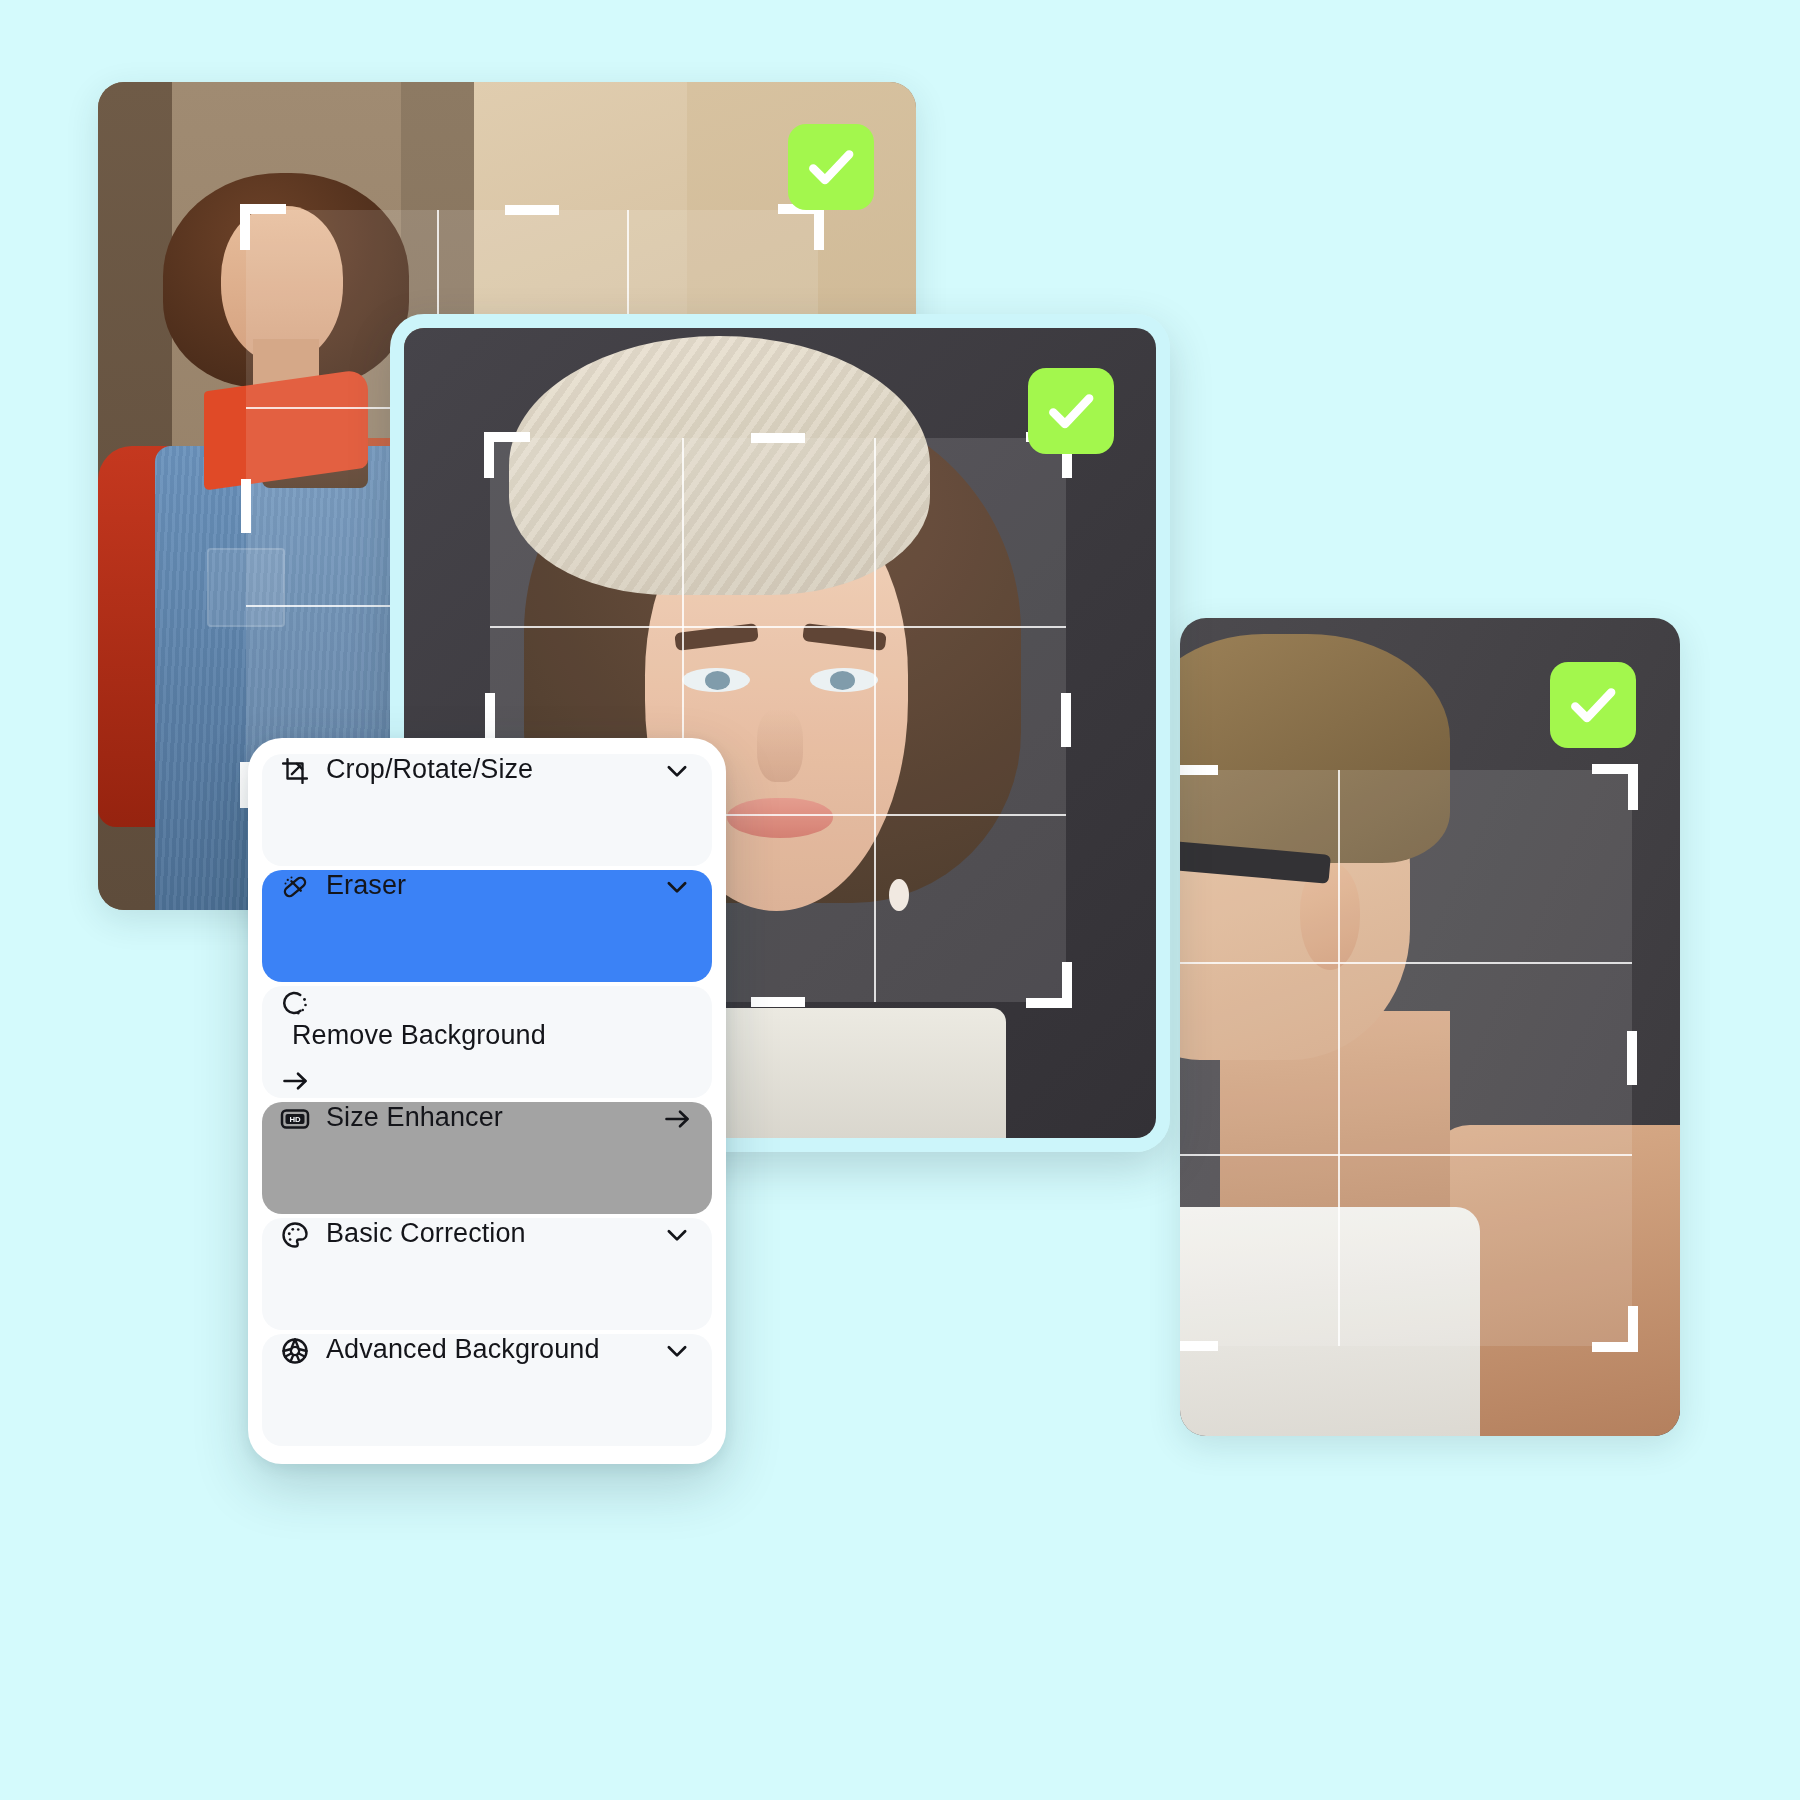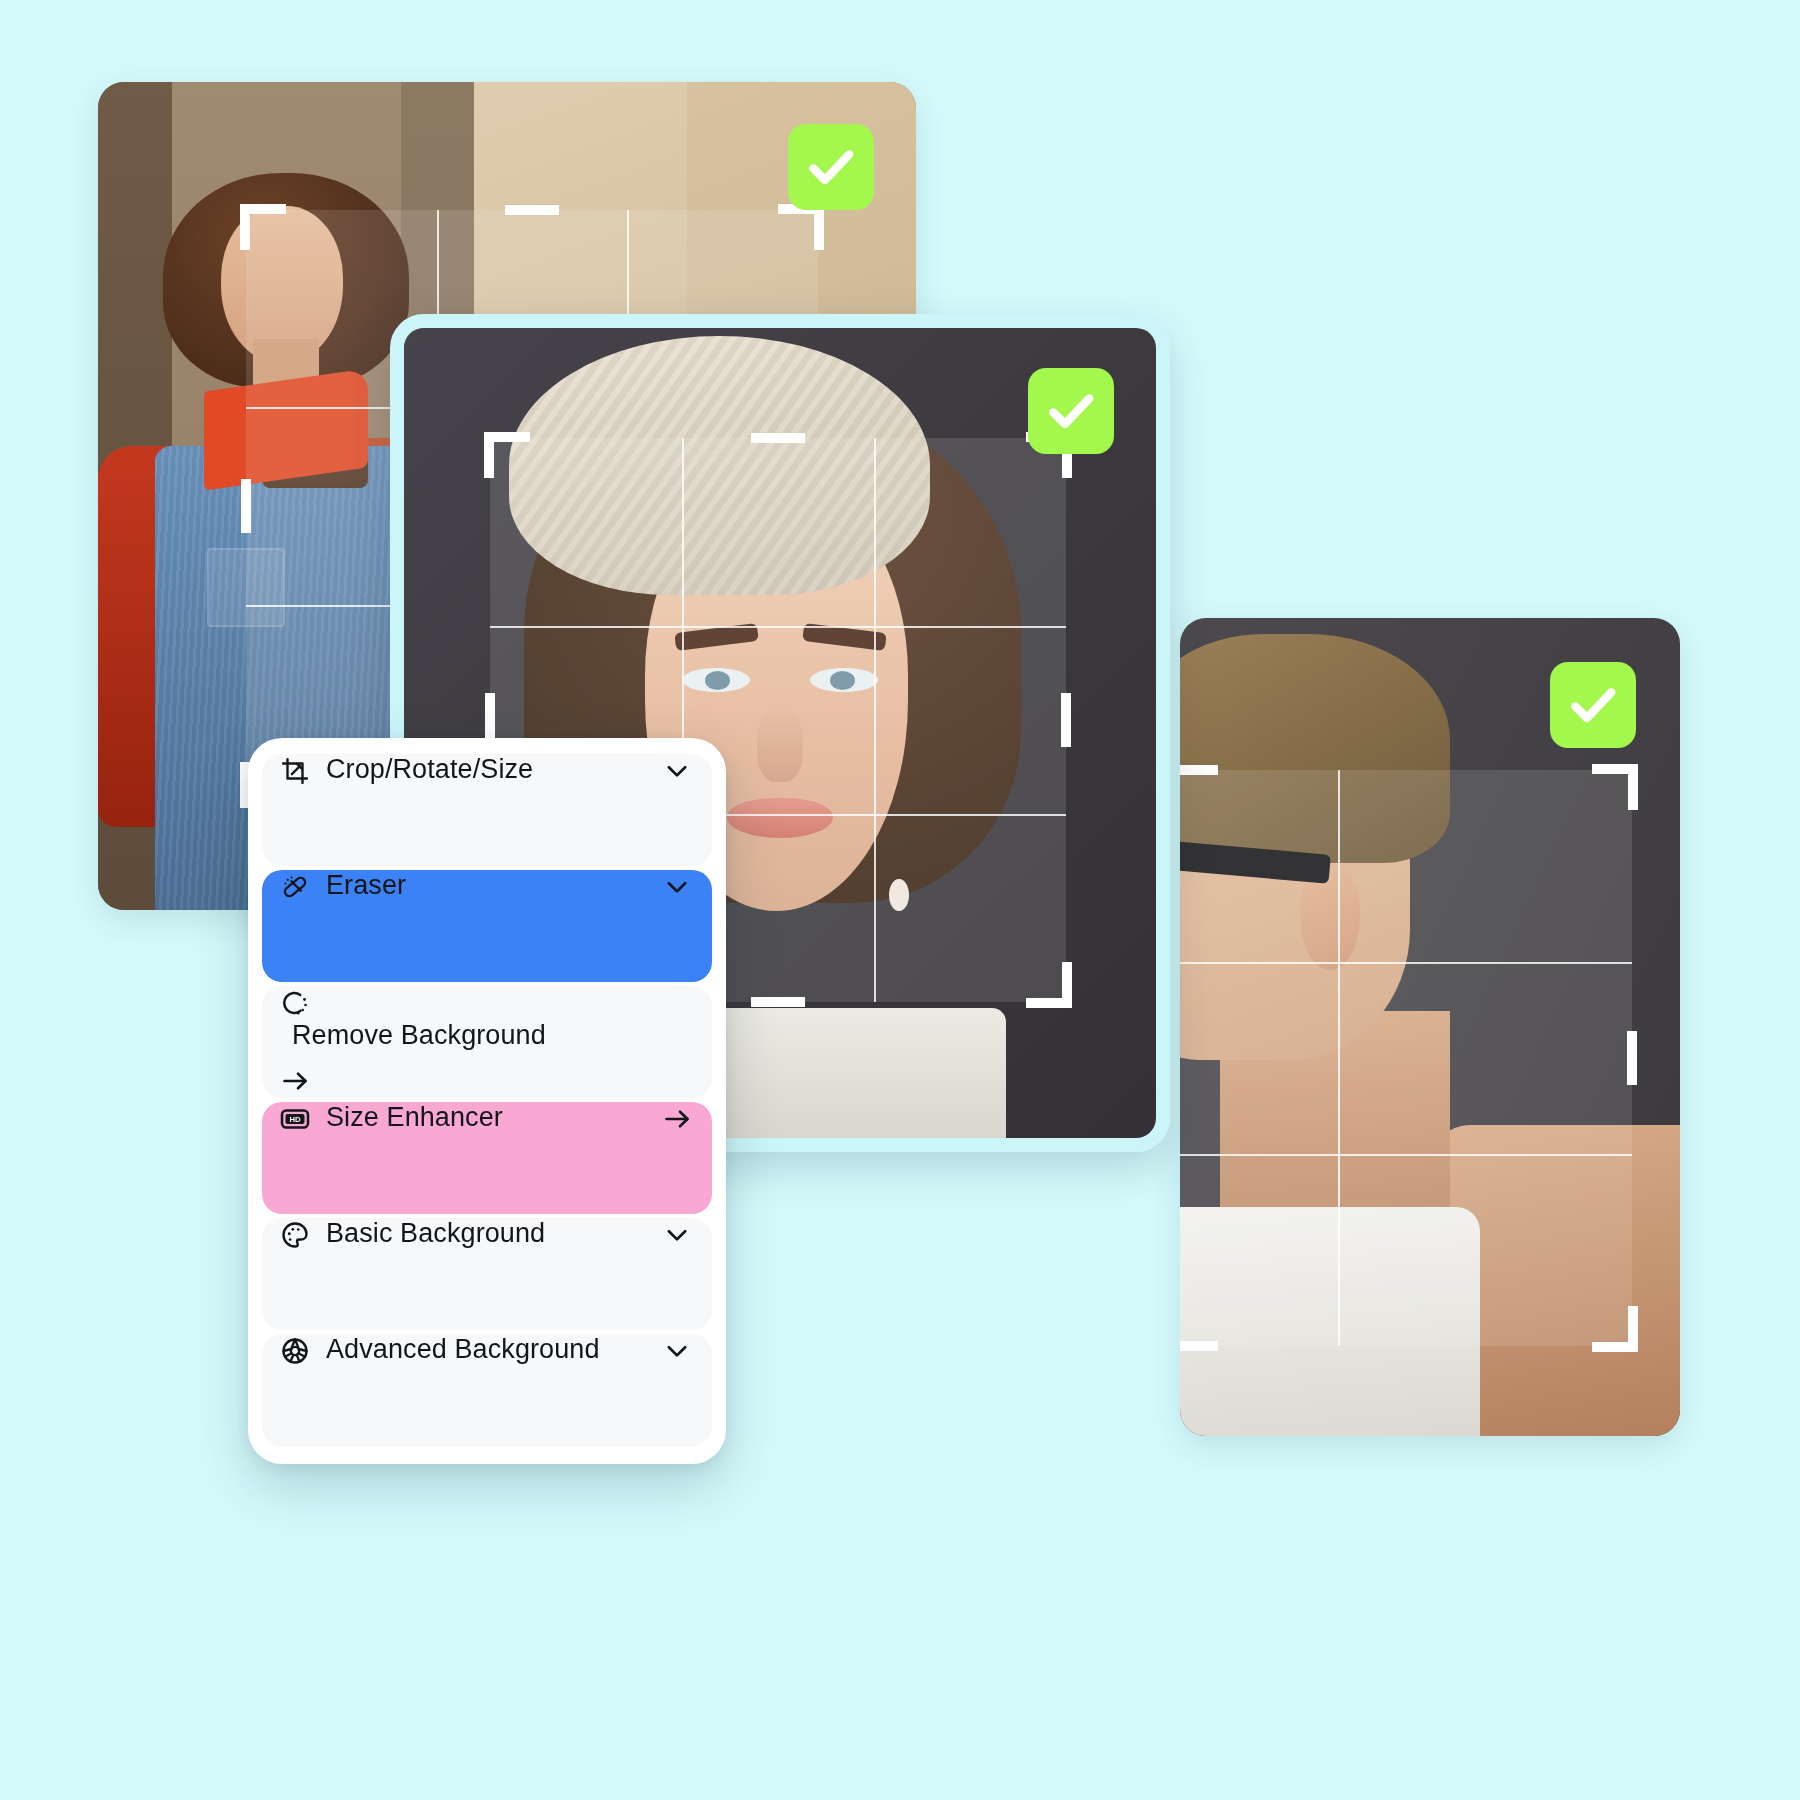--- a/index.html
+++ b/index.html
@@ -376,21 +376,21 @@
       </span>
       <span class="menu-label">Remove Background</span>
       <span class="menu-act">
         <svg viewBox="0 0 24 24" fill="none" stroke="currentColor" stroke-width="2.1" stroke-linecap="round" stroke-linejoin="round">
           <path d="M3.6 12h16.6"></path>
             <path d="M14.4 6.2 20.4 12l-6 5.8"></path>
         </svg>
       </span>
     </div>
 
-    <div class="menu-row" style="background: #f9a8d4;">
+    <div class="menu-row" style="background: #a3a3a3;">
       <span class="menu-ico">
         <svg viewBox="0 0 24 24">
           <rect x="1.6" y="5.2" width="20.8" height="13.6" rx="3.4" fill="none" stroke="currentColor" stroke-width="2"></rect>
           <rect x="4.4" y="8" width="15.2" height="8" rx="1.6" fill="currentColor"></rect>
           <text x="12" y="14.35" font-family="'Liberation Sans',sans-serif" font-size="6.2" font-weight="bold" fill="#f6f8fa" text-anchor="middle">HD</text>
         </svg>
       </span>
       <span class="menu-label">Size Enhancer</span>
       <span class="menu-act">
         <svg viewBox="0 0 24 24" fill="none" stroke="currentColor" stroke-width="2.1" stroke-linecap="round" stroke-linejoin="round">
@@ -404,21 +404,21 @@
       <span class="menu-ico">
         <svg viewBox="0 0 24 24" fill="none" stroke="currentColor" stroke-width="1.9" stroke-linecap="round" stroke-linejoin="round">
           <path d="M12 2.8a9.2 9.2 0 1 0 0 18.4c1.5 0 2.2-.9 2.2-1.9 0-.9-.6-1.4-.6-2.2
                    0-.8.7-1.5 1.6-1.5h1.6c2.5 0 4.4-1.9 4.4-4.5 0-4.5-4-8.3-9.2-8.3Z"></path>
           <circle cx="7.4" cy="11" r="1.15" fill="currentColor" stroke="none"></circle>
           <circle cx="10.2" cy="7.4" r="1.1" fill="currentColor" stroke="none"></circle>
           <circle cx="14.6" cy="7.6" r="1.05" fill="currentColor" stroke="none"></circle>
           <circle cx="8.1" cy="15.6" r="1.05" fill="currentColor" stroke="none"></circle>
         </svg>
       </span>
-      <span class="menu-label">Basic Background</span>
+      <span class="menu-label">Basic Correction</span>
       <span class="menu-act">
         <svg viewBox="0 0 24 24" fill="none" stroke="currentColor" stroke-width="2.2" stroke-linecap="round" stroke-linejoin="round">
             <path d="M5.5 9 12 15.5 18.5 9"></path>
           </svg>
       </span>
     </div>
 
     <div class="menu-row" style="background: rgb(246, 248, 250);">
       <span class="menu-ico">
         <svg viewBox="0 0 24 24" fill="none" stroke="currentColor" stroke-width="1.9" stroke-linecap="round" stroke-linejoin="round">

